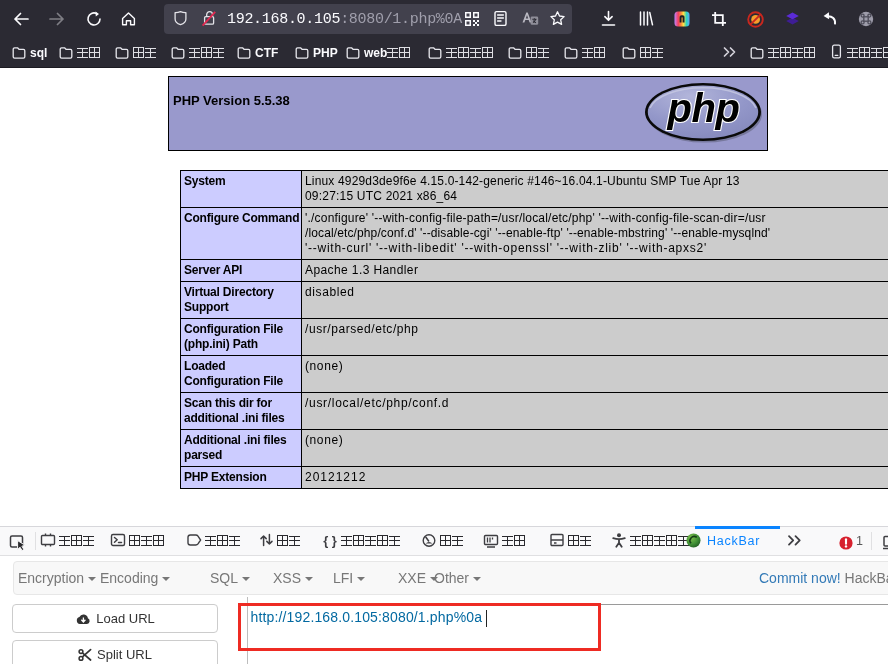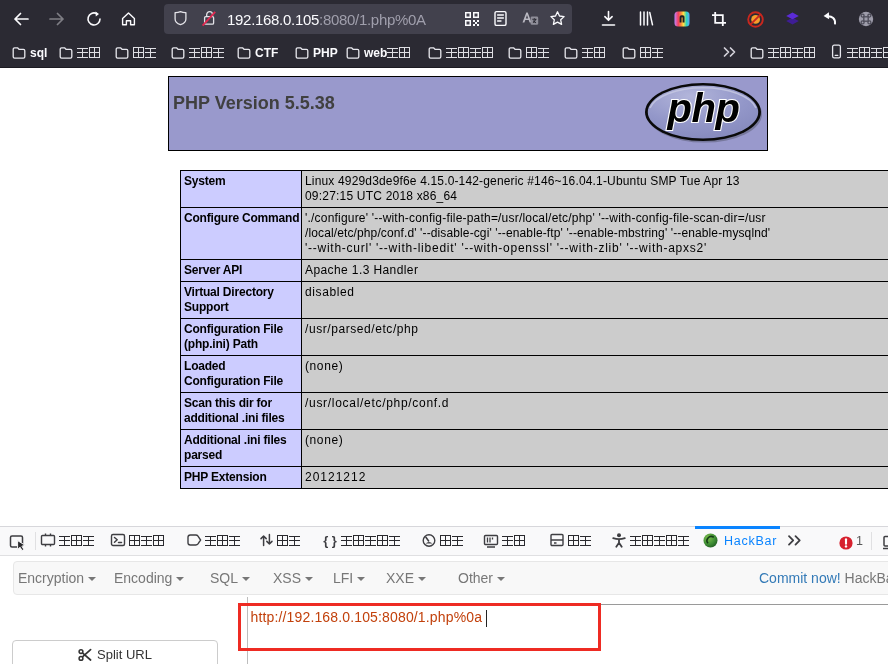--- a/index.html
+++ b/index.html
@@ -2,21 +2,21 @@
 <html><head>
 <meta charset="utf-8">
 <style>
 * { margin:0; padding:0; box-sizing:border-box; }
 html,body { width:888px; height:664px; overflow:hidden; }
 body { font-family:"Liberation Sans", sans-serif; position:relative; background:#fff; }
 #canvas { position:absolute; left:0; top:0; width:888px; height:664px; overflow:hidden; }
 .abs { position:absolute; }
 
 
-#toolbar { position:absolute; left:0; top:0; width:888px; height:38px; background:#2b2a33; }
+#toolbar { position:absolute; left:0; top:0; width:888px; height:38px; background:#2b2a33;font-family:Liberation Mono, monospace; }
 #bookbar { position:absolute; left:0; top:38px; width:888px; height:30px; background:#2b2a33; border-bottom:1px solid #1c1b22; }
 #urlfield { position:absolute; left:164px; top:4px; width:408px; height:30px; background:#42414d; border-radius:4px; }
 .urltext { position:absolute; left:227px; top:10.5px; font-size:15px; line-height:17px; color:#fbfbfe; letter-spacing:-0.3px; white-space:nowrap; }
 .urldim { color:#a09fac; }
 
 
 .hz { display:inline-block; width:11px; height:11px; margin:0 1px 0 0; vertical-align:-1px;
   background:
    linear-gradient(var(--hzc,#dfdfe4),var(--hzc,#dfdfe4)) no-repeat 0px 0.5px/11px 1.2px,
    linear-gradient(var(--hzc,#dfdfe4),var(--hzc,#dfdfe4)) no-repeat 0px 5px/11px 1.2px,
@@ -27,21 +27,21 @@
   background:
    linear-gradient(var(--hzc,#dfdfe4),var(--hzc,#dfdfe4)) no-repeat 0px 3.6px/9px 1.2px,
    linear-gradient(var(--hzc,#dfdfe4),var(--hzc,#dfdfe4)) no-repeat 3.8px 0px/1.2px 9px; }
 
 .bm { position:absolute; top:44px; height:18px; color:#fbfbfe; font-size:12px; font-weight:700; line-height:18px; white-space:nowrap; }
 .bm svg { vertical-align:-2px; margin-right:4px; }
 
 
 #page { position:absolute; left:0; top:68px; width:888px; height:458px; background:#fff; }
 #phphdr { position:absolute; left:168px; top:8px; width:600px; height:75px; background:#9999cc; border:1px solid #000; }
-#phphdr h1 { position:absolute; left:4px; top:16px; font-size:18px; font-weight:700; color:#404040; }
+#phphdr h1 { position:absolute; left:4px; top:16px; font-size:13px; font-weight:700; color:#000000; }
 #phplogo { position:absolute; right:3px; top:3px; }
 
 #phptable { position:absolute; left:180px; top:101.5px; border-collapse:collapse; table-layout:fixed; width:716px; }
 #phptable td { border:1px solid #000; padding:3px; font-size:12px; line-height:15px; vertical-align:baseline; color:#000; white-space:nowrap; overflow:hidden; }
 #phptable td.e { background:#ccccff; font-weight:700; width:121px; letter-spacing:-0.2px; }
 #phptable td.v { background:#cccccc; }
 
 
 #devtools { position:absolute; left:0; top:526px; width:888px; height:138px; background:#fff; }
 #dtbar { position:absolute; left:0; top:0; width:888px; height:30px; background:#f9f9fa; border-top:1px solid #d7d7db; border-bottom:1px solid #e0e0e2; }
@@ -50,21 +50,21 @@
 #bluebar { position:absolute; left:695px; top:0px; width:85px; height:2.5px; background:#0a84ff; }
 .vsep { position:absolute; top:6px; width:1px; height:18px; background:#e0e0e2; }
 
 
 #hbnav { position:absolute; left:13px; top:35px; width:900px; height:34px; background:#f8f8f8; border:1px solid #e7e7e7; border-radius:4px; }
 .hbitem { position:absolute; top:44px; font-size:14px; color:#777; white-space:nowrap; }
 .caret { display:inline-block; width:0; height:0; margin-left:4px; vertical-align:2px; border-left:4px solid transparent; border-right:4px solid transparent; border-top:4px solid #777; }
 .hbbtn { position:absolute; left:12px; width:206px; height:29px; background:#fff; border:1px solid #ccc; border-radius:4px; font-size:13px; color:#333; text-align:center; line-height:27px; white-space:nowrap; }
 .hbbtn svg { vertical-align:-3px; margin-right:5px; }
 #redbox { position:absolute; left:238px; top:76.5px; width:363px; height:48px; border:3px solid #ee2b23; }
-#hbinput { position:absolute; left:250.5px; top:83px; font-size:14px; letter-spacing:0.15px; color:#c2410c; white-space:nowrap; line-height:16px; }
+#hbinput { position:absolute; left:250.5px; top:83px; font-size:14px; letter-spacing:0.15px; color:#0369a1; white-space:nowrap; line-height:16px; }
 #cursor { position:absolute; left:485.5px; top:84px; width:1.4px; height:17px; background:#222; }
 #vline { position:absolute; left:247px; top:71px; width:1px; height:67px; background:#bdbdbd; }
 #hline { position:absolute; left:601px; top:77.5px; width:287px; height:1px; background:#9a9a9a; }
 </style>
 </head>
 <body>
 <div id="canvas">
 
 <div id="toolbar">
 
@@ -234,21 +234,21 @@
       <ellipse cx="59" cy="32" rx="58" ry="29" fill="#0a0a0a"></ellipse>
       <ellipse cx="59" cy="32" rx="55.2" ry="26.4" fill="url(#lg)"></ellipse>
       <path d="M6 28 A 54 25 0 0 1 112 28" fill="none" stroke="#c7c9e2" stroke-width="1.6" opacity=".8"></path>
       <text x="59.5" y="42" text-anchor="middle" font-family="Liberation Sans, sans-serif" font-size="40" font-weight="bold" font-style="italic" fill="#000" stroke="#fff" stroke-width="2.2" paint-order="stroke" letter-spacing="-0.5">php</text>
     </svg>
   </div>
   <table id="phptable">
     <tbody>
           <tr>
             <td class="e">System </td>
-            <td class="v"><span style="letter-spacing:.16px">Linux 4929d3de9f6e 4.15.0-142-generic #146~16.04.1-Ubuntu SMP Tue Apr 13</span><br><span style="letter-spacing:.2px">09:27:15 UTC 2018 x86_64</span></td>
+            <td class="v"><span style="letter-spacing:.16px">Linux 4929d3de9f6e 4.15.0-142-generic #146~16.04.1-Ubuntu SMP Tue Apr 13</span><br><span style="letter-spacing:.2px">09:27:15 UTC 2021 x86_64</span></td>
           </tr>
     <tr>
             <td class="e">Configure Command </td>
             <td class="v"><span style="letter-spacing:.2px">'./configure' '--with-config-file-path=/usr/local/etc/php' '--with-config-file-scan-dir=/usr</span><br><span style="letter-spacing:.12px">/local/etc/php/conf.d' '--disable-cgi' '--enable-ftp' '--enable-mbstring' '--enable-mysqlnd'</span><br><span style="letter-spacing:.75px">'--with-curl' '--with-libedit' '--with-openssl' '--with-zlib' '--with-apxs2'</span></td>
           </tr>
     <tr>
             <td class="e">Server API </td>
             <td class="v"><span style="letter-spacing:.4px">Apache 1.3 Handler</span></td>
           </tr>
     <tr>
@@ -318,21 +318,21 @@
           <path d="M4.5 5.5v5M7 5.5v5M9.5 5.5v2M4 15h8" stroke="#3e3e42" stroke-width="1.3"></path>
         </svg><span class="hz"></span><span class="hz2"></span></div>
   <div class="dtab" style="left:549px"><svg width="16" height="16" viewBox="0 0 16 16">
           <rect x="2" y="2.5" width="12" height="11" rx="1" stroke="#3e3e42" stroke-width="1.4" fill="none"></rect>
           <path d="M2 8h12M5 11h2.5" stroke="#3e3e42" stroke-width="1.3"></path>
         </svg><span class="hz2"></span><span class="hz"></span></div>
   <div class="dtab" style="left:611px"><svg width="16" height="16" viewBox="0 0 16 16">
           <circle cx="8" cy="3.2" r="2" fill="#3e3e42"></circle>
           <path d="M2.2 6.2c3.9 1.2 7.7 1.2 11.6 0M8 7.2v3.6l-2.7 4M8 10.8l2.7 4" stroke="#3e3e42" stroke-width="1.8" fill="none" stroke-linecap="round"></path>
         </svg><span class="hz"></span><span class="hz2"></span><span class="hz"></span><span class="hz2"></span><span class="hz"></span></div>
-  <div class="dtab" style="left:703px;color:#0a84ff;letter-spacing:0.75px"><svg style="margin-right:6px" width="15" height="15" viewBox="0 0 15 15">
+  <div class="dtab" style="left:686px;color:#0a84ff;letter-spacing:0.75px"><svg style="margin-right:6px" width="15" height="15" viewBox="0 0 15 15">
           <defs>
             <radialGradient id="hbg" cx=".35" cy=".3" r=".85">
               <stop offset="0" stop-color="#7fbf4d"></stop>
               <stop offset=".55" stop-color="#3f8f35"></stop>
               <stop offset="1" stop-color="#1a4f1e"></stop>
             </radialGradient>
           </defs>
           <circle cx="7.5" cy="7.5" r="7" fill="url(#hbg)"></circle>
           <path d="M10.8 4.3C9 3.2 6.4 3.4 5 5c-1.3 1.5-1.3 3.8 0 5.3" stroke="#143d16" stroke-width="1.6" fill="none"></path>
         </svg>HackBar</div>
@@ -347,30 +347,34 @@
       </svg>
   <div class="dtab" style="left:856px;color:#585858">1</div>
   <div class="vsep" style="left:871px"></div>
   <svg class="abs" style="left:882px;top:8px" width="16" height="16" viewBox="0 0 16 16">
         <rect x="2" y="2.5" width="13" height="9.5" rx="1" stroke="#3e3e42" stroke-width="1.5" fill="none"></rect>
         <path d="M1 14.5h14" stroke="#3e3e42" stroke-width="1.5"></path>
       </svg>
 
   <div id="hbnav"></div>
   <div class="hbitem" style="left:18px">Encryption<span class="caret"></span></div>
-  <div class="hbitem" style="left:114px">Encoding<span class="caret"></span></div>
+  <div class="hbitem" style="left:100px">Encoding<span class="caret"></span></div>
   <div class="hbitem" style="left:210px">SQL<span class="caret"></span></div>
   <div class="hbitem" style="left:273px">XSS<span class="caret"></span></div>
   <div class="hbitem" style="left:333px">LFI<span class="caret"></span></div>
-  <div class="hbitem" style="left:386px">XXE<span class="caret"></span></div>
-  <div class="hbitem" style="left:458px">Other<span class="caret"></span></div>
+  <div class="hbitem" style="left:398px">XXE<span class="caret"></span></div>
+  <div class="hbitem" style="left:434px">Other<span class="caret"></span></div>
   <div class="hbitem" style="left:759px"><span style="color:#337ab7">Commit now!</span> HackBar v</div>
 
   <div id="vline"></div>
   <div id="hline"></div>
+  <div class="hbbtn" style="top:78px"><svg width="16" height="13" viewBox="0 0 16 13">
+          <path d="M12.9 5.3A4.5 4.5 0 0 0 4.4 4 3.6 3.6 0 0 0 4.8 11H12a3 3 0 0 0 .9-5.7z" fill="#333"></path>
+          <path d="M8.4 4.5v4M6.4 6.8l2 2.2 2-2.2" stroke="#fff" stroke-width="1.3" fill="none"></path>
+        </svg>Load URL</div>
   <div class="hbbtn" style="top:113.5px"><svg width="14" height="14" viewBox="0 0 14 14">
           <path d="M12.6 1.6 5 8.4M12.6 12 5 5.4" stroke="#333" stroke-width="1.7" stroke-linecap="round"></path>
           <circle cx="3" cy="3.6" r="1.9" stroke="#333" stroke-width="1.5" fill="none"></circle>
           <circle cx="3" cy="10.4" r="1.9" stroke="#333" stroke-width="1.5" fill="none"></circle>
         </svg>Split URL</div>
   <div id="redbox"></div>
   <div id="hbinput">http://192.168.0.105:8080/1.php%0a</div>
   <div id="cursor"></div>
 </div>
 

